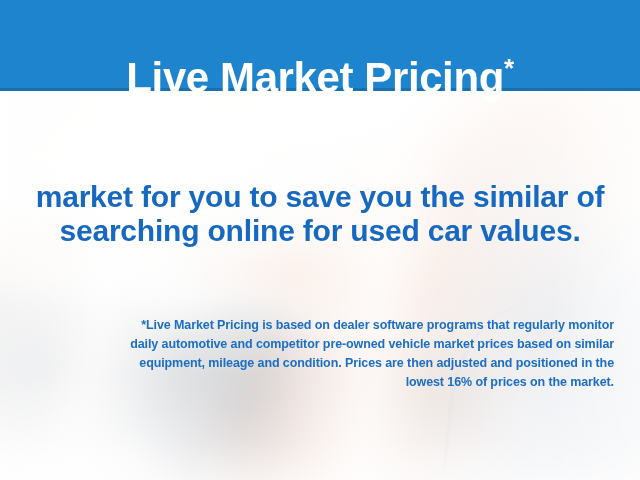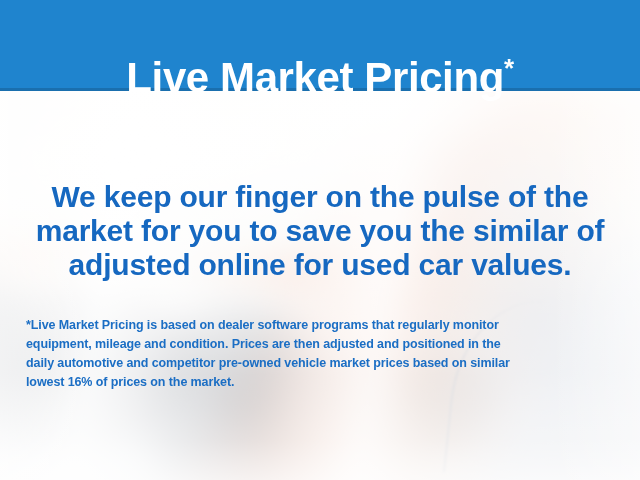--- a/index.html
+++ b/index.html
@@ -152,21 +152,21 @@
   .headline div {
     white-space: nowrap;
   }
 
   
   .disclaimer {
     position: absolute;
     left: 26px;
     right: 26px;
     top: 316px;
-    text-align: left;
+    text-align: right;
     color: #1b6ec4;
     font-size: 12.5px;
     font-weight: bold;
     line-height: 19px;
     letter-spacing: -0.1px;
   }
   .disclaimer div {
     white-space: nowrap;
   }
 </style>
@@ -187,25 +187,24 @@
     <div class="bg-wash-edges"></div>
   </div>
 
   <div class="banner">
     <div class="banner-title">
       <span>Live Market Pricing</span><span class="star">*</span>
     </div>
   </div>
 
   <div class="headline">
-    <div>We keep our finger on the pulse of the</div>
     <div>market for you to save you the similar of</div>
-    <div>adjusted online for used car values.</div>
+    <div>searching online for used car values.</div>
   </div>
 
   <div class="disclaimer">
     <div>*Live Market Pricing is based on dealer software programs that regularly monitor</div>
+    <div>daily automotive and competitor pre-owned vehicle market prices based on similar</div>
     <div>equipment, mileage and condition. Prices are then adjusted and positioned in the</div>
-    <div>daily automotive and competitor pre-owned vehicle market prices based on similar</div>
     <div>lowest 16% of prices on the market.</div>
   </div>
 
 </div>
 
 </body></html>

